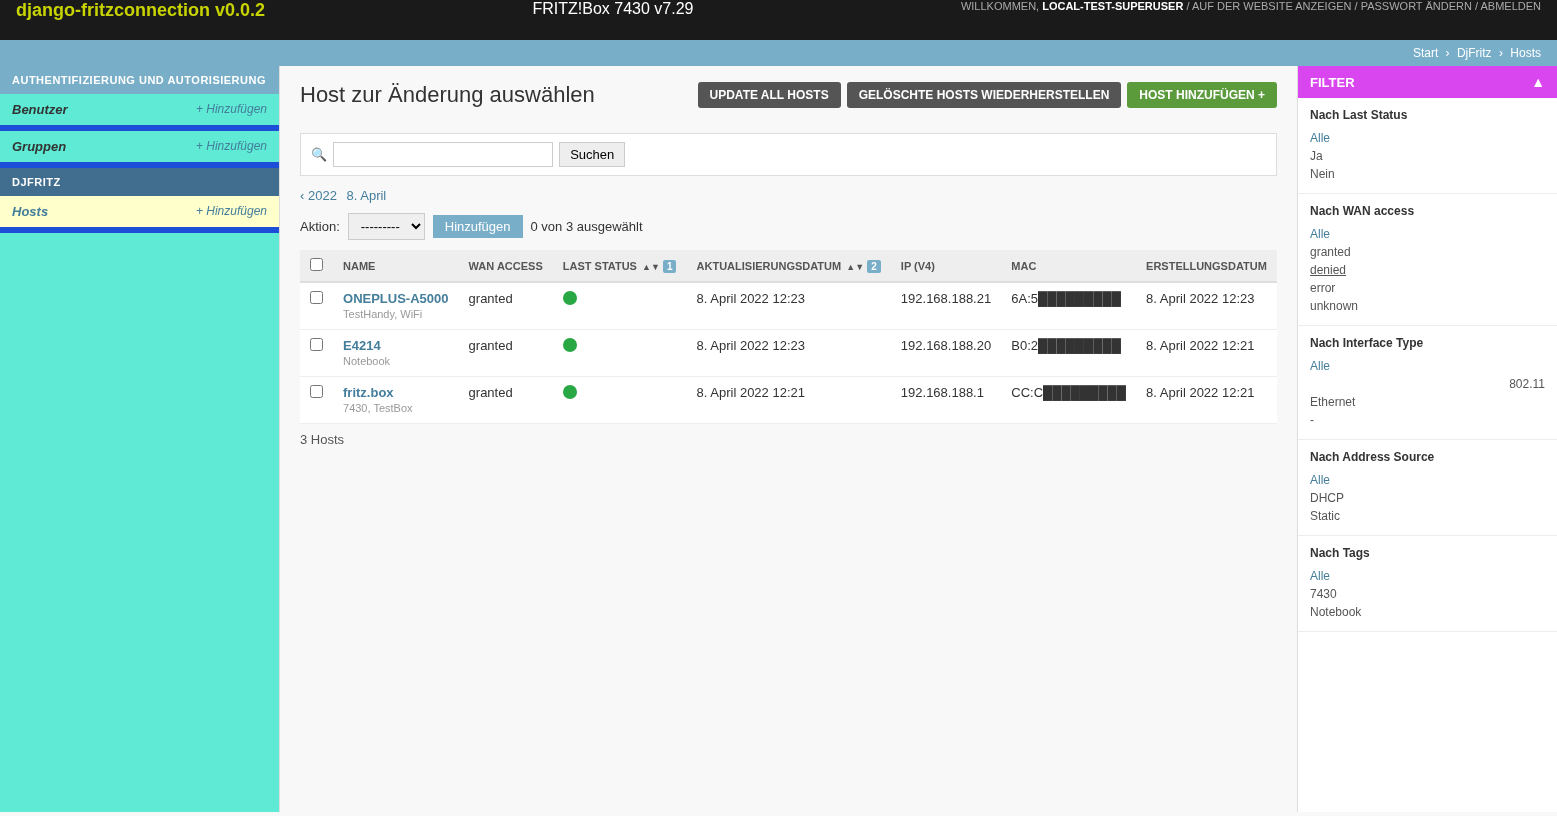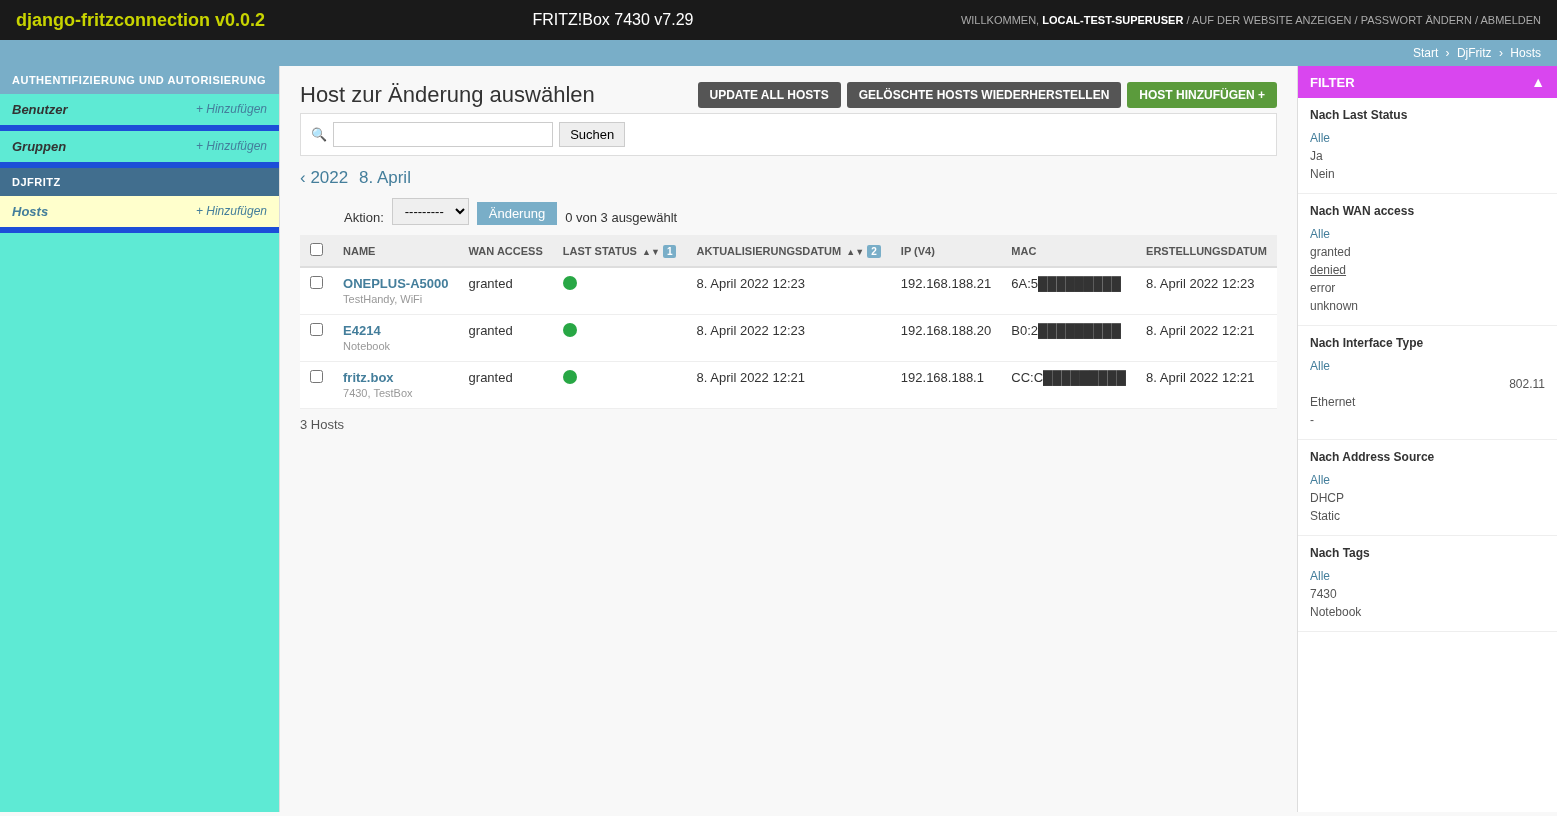--- a/index.html
+++ b/index.html
@@ -3,21 +3,21 @@
   <meta charset="utf-8">
   <style>
     * { box-sizing: border-box; margin: 0; padding: 0; }
     body { font-family: Arial, sans-serif; font-size: 13px; background: #f8f8f8; color: #333; }
 
     
     .top-header {
       background: #1a1a1a;
       color: #c8d400;
       display: flex;
-      align-items: center;
+      align-items: flex-start;
       justify-content: space-between;
       padding: 0 16px;
       height: 40px;
     }
     .top-header .app-title {
       font-size: 18px;
       font-weight: bold;
       color: #c8d400;
     }
     .top-header .fritz-box-title {
@@ -106,21 +106,21 @@
     .main-content {
       flex: 1;
       padding: 16px 20px;
     }
 
     
     .page-title-row {
       display: flex;
       align-items: center;
       justify-content: space-between;
-      margin-bottom: 5px;
+      margin-bottom: 25px;
     }
     .page-title {
       font-size: 22px;
       font-weight: normal;
       color: #333;
     }
     .btn-group { display: flex; gap: 6px; }
     .btn {
       padding: 6px 12px;
       border: none;
@@ -157,34 +157,33 @@
     .search-bar button {
       padding: 4px 10px;
       background: #eee;
       border: 1px solid #ccc;
       cursor: pointer;
       font-size: 13px;
     }
 
     
     .date-nav {
-      font-size: 17px;
+      font-size: 13px;
       margin-bottom: 10px;
       color: #555;
     }
     .date-nav a { color: #447e9b; text-decoration: none; margin-right: 6px; }
 
     
     .action-row {
       display: flex;
-      align-items: flex-end;
+      align-items: center;
       gap: 8px;
       margin-bottom: 10px;
       font-size: 13px;
-      margin-left: 44px;
     }
     .action-row select {
       padding: 4px 8px;
       border: 1px solid #ccc;
       font-size: 13px;
     }
     .action-row button {
       padding: 4px 12px;
       background: #79aec8;
       border: none;
@@ -354,21 +353,21 @@
     <div class="date-nav">
       <a href="#">‹ 2022</a>
       <a href="#">8. April</a>
     </div>
 
     <div class="action-row">
       <label>Aktion:</label>
       <select>
         <option>---------</option>
       </select>
-      <button>Änderung</button>
+      <button>Hinzufügen</button>
       <span>0 von 3 ausgewählt</span>
     </div>
 
     <table class="hosts-table">
       <thead>
         <tr>
           <th>
             <input type="checkbox" style="">
           </th>
           <th>NAME</th>

